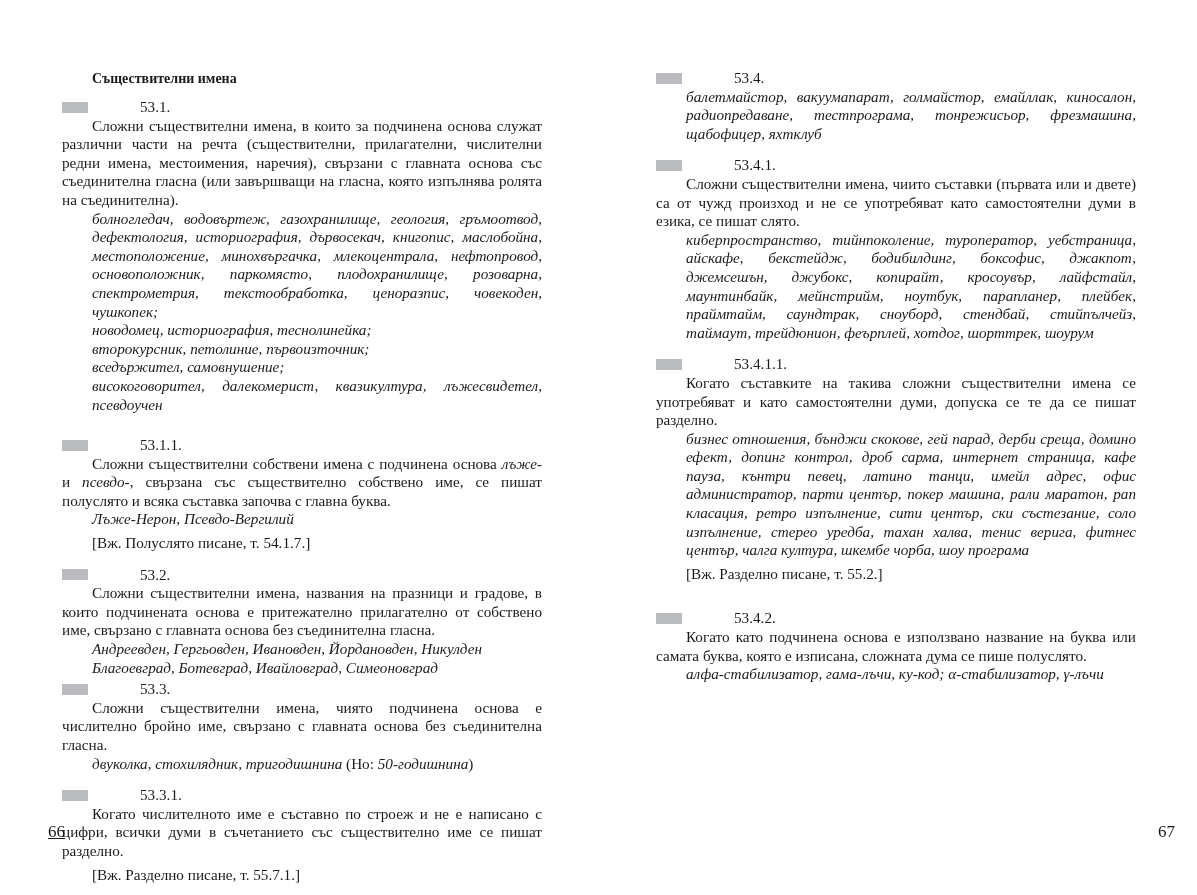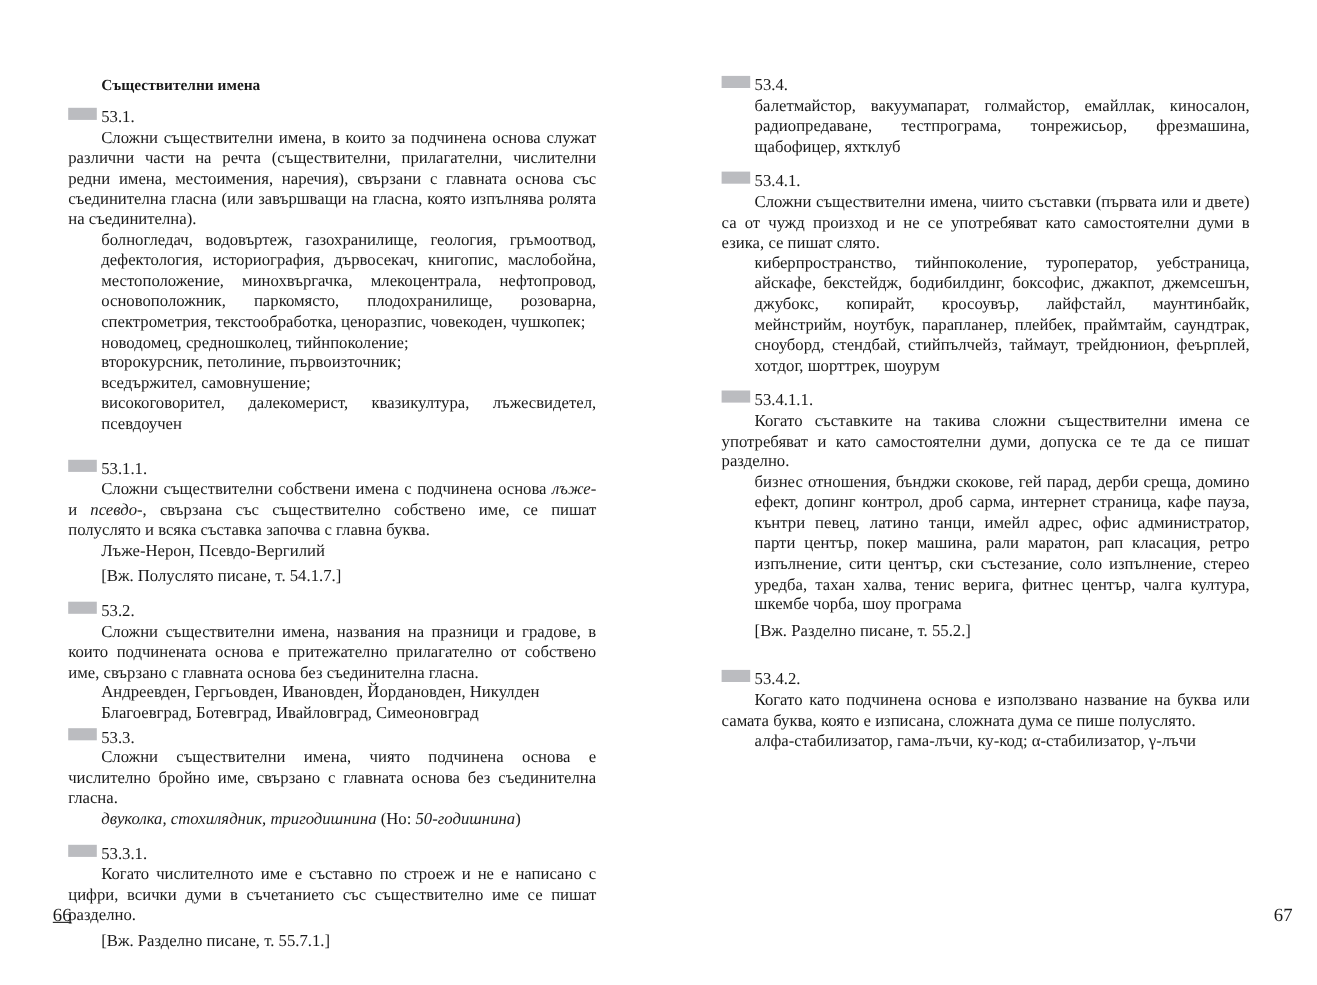--- a/index.html
+++ b/index.html
@@ -4,24 +4,24 @@
 <style>
   html, body { margin:0; padding:0; background:#ffffff; }
   body { width:1197px; height:895px; position:relative; overflow:hidden;
          font-family:"Liberation Serif","DejaVu Serif",serif; color:#1a1a1a; }
   .page { position:absolute; top:0; width:480px; }
   .page.left { left:62px; }
   .page.right { left:656px; }
   .heading { font-weight:bold; font-size:14px; margin:69px 0 0 30px; line-height:20px; }
   .section { margin-top:9px; font-size:15.2px; line-height:18.6px; }
   .left .section:first-of-type { margin-top:10px; }
-  .secnum { display:flex; align-items:flex-start; }
+  .secnum { display:flex; align-items:center;gap:48px; }
   .marker { display:inline-block; width:26px; height:11px; background:#bbbcc0; margin-right:4px; }
   .para { text-indent:30px; text-align:justify; }
-  .examples { padding-left:30px; text-align:justify; }
+  .examples { font-style:italic; padding-left:30px; text-align:justify; }
   .examples div { }
   .ref { padding-left:30px; margin-top:5px; }
   .it { font-style:italic; }
   .pnum { position:absolute; top:822px; font-size:17px; }
   .pnum.left { left:48px;text-decoration:underline; }
   .pnum.right { left:1158px; }
   .right .section:first-child { margin-top:69px; }
 </style>
 </head>
 <body>
@@ -30,21 +30,21 @@
   <div class="heading">Съществителни имена</div>
 
   <div class="section">
     <div class="secnum">
         <span class="marker" style="background: rgb(187, 188, 192);"></span>
         <span>53.1.</span>
       </div>
     <div class="para">Сложни съществителни имена, в които за подчинена основа служат различни части на речта (съществителни, прилагателни, числителни редни имена, местоимения, наречия), свързани с главната основа със съединителна гласна (или завършващи на гласна, която изпълнява ролята на съединителна).</div>
     <div class="examples">
       <div>болногледач, водовъртеж, газохранилище, геология, гръмоотвод, дефектология, историография, дървосекач, книгопис, маслобойна, местоположение, минохвъргачка, млекоцентрала, нефтопровод, основоположник, паркомясто, плодохранилище, розоварна, спектрометрия, текстообработка, ценоразпис, човекоден, чушкопек;</div>
-      <div>новодомец, средношколец, тийнпоколение;</div>
+      <div>новодомец, историография, теснолинейка;</div>
       <div>второкурсник, петолиние, първоизточник;</div>
       <div>вседържител, самовнушение;</div>
       <div>високоговорител, далекомерист, квазикултура, лъжесвидетел, псевдоучен</div>
     </div>
   </div>
 
   <div class="section" style="margin-top:22px">
     <div class="secnum">
         <span class="marker" style="background: rgb(187, 188, 192);"></span>
         <span>53.1.1.</span>

